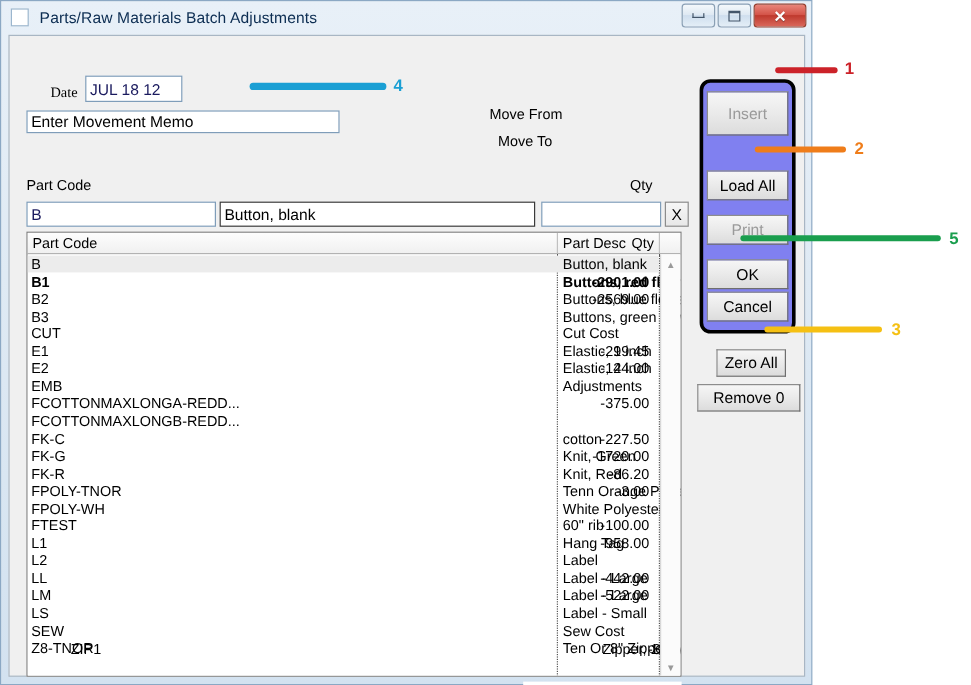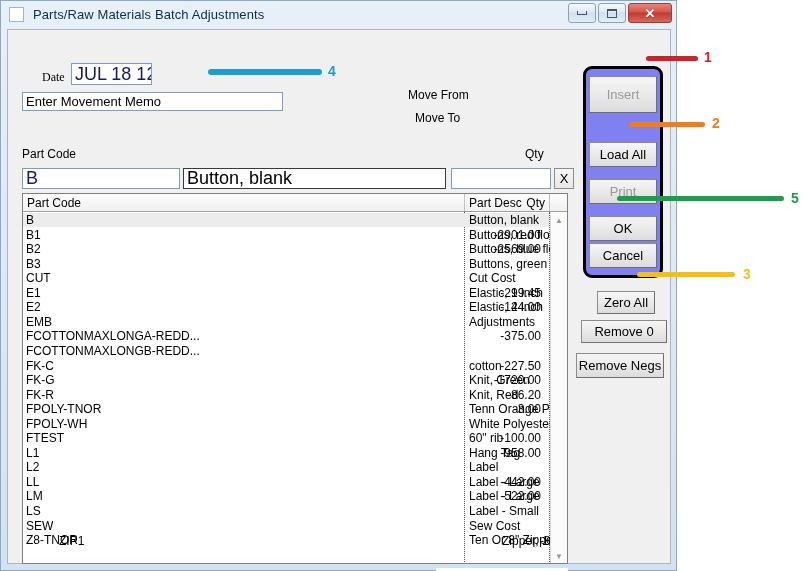--- a/index.html
+++ b/index.html
@@ -119,21 +119,21 @@
     font-size: 12px;
     color: #000000;
     white-space: nowrap;
   }
 
   .tbox {
     position: absolute;
     background: #ffffff;
     border: 1px solid #7f9db9;
     box-sizing: border-box;
-    font-size: 18px;
+    font-size: 13px;
     color: #1a1a5e;
     display: flex;
     align-items: center;
     padding-left: 3px;
     overflow: hidden;
     white-space: nowrap;
   }
   .tbox.dark { border: 1px solid #3a3a3a; color: #000; }
   .tbox.plain { color: #000; }
 
@@ -352,21 +352,21 @@
         </div>
         <div class="grid-body">
           <div class="vdash"></div>
           <div class="vdash2"></div>
           <div id="rows-host">
               <div class="grow sel" style="top: 1px;">
                 <span class="c-code">B</span>
                 <span class="c-desc">Button, blank</span>
                 <span class="c-qty"></span>
               </div>
-              <div class="grow" style="top: 15.55px;">
+              <div class="grow" style="top: 15.55px; font-weight: bold;">
                 <span class="c-code">B1</span>
                 <span class="c-desc">Buttons, red flower.Made from fake ivory.3 holes for...</span>
                 <span class="c-qty">-2901.00</span>
               </div>
               <div class="grow" style="top: 30.1px;">
                 <span class="c-code">B2</span>
                 <span class="c-desc">Buttons, blue flower</span>
                 <span class="c-qty">-2569.00</span>
               </div>
               <div class="grow" style="top: 44.65px;">
@@ -492,21 +492,20 @@
       <div class="blue-panel"></div>
 
       <div class="btn disabled" style="left:581px; top:46px; width:68px; height:37px;">Insert</div>
       <div class="btn" style="left:581px; top:112px; width:68px; height:25px;">Load All</div>
       <div class="btn disabled" style="left:581px; top:149px; width:68px; height:25px;">Print</div>
       <div class="btn" style="left:581px; top:186px; width:68px; height:25px;">OK</div>
       <div class="btn" style="left:581px; top:213px; width:68px; height:25px;">Cancel</div>
 
       <div class="btn" style="left:589px; top:261px; width:58px; height:23px;">Zero All</div>
       <div class="btn" style="left:573px; top:290px; width:86px; height:23px;">Remove 0</div>
-      <div class="btn" style="left:568px; top:323px; width:88px; height:25px;">Remove Negs</div>
 
     </div>
   </div>
 
   <div>
 
     <div class="ann-line" style="left:646px; top:56px; width:52px; background:#cc2229;"></div>
     <div class="ann-num" style="left:704px; top:49px; color:#cc2229;">1</div>
 
     <div class="ann-line" style="left:629px; top:122px; width:76px; background:#ef7d1a;"></div>

